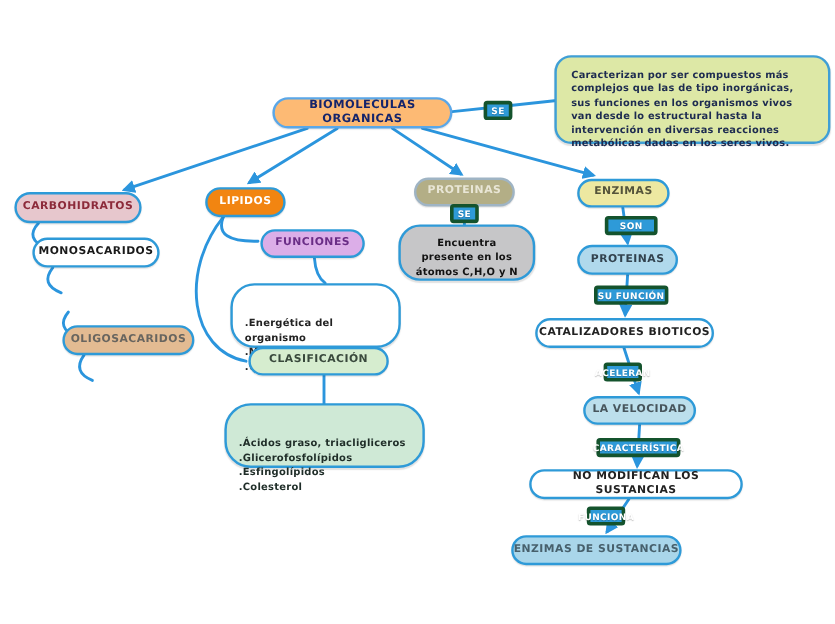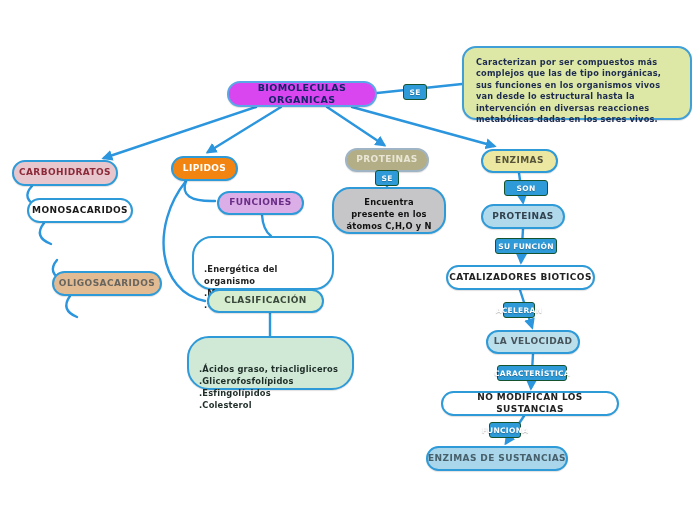--- a/index.html
+++ b/index.html
@@ -16,25 +16,25 @@
     box-shadow:0 1px 1px rgba(0,0,0,.12);
   }
   .detail{
     position:absolute;border:2px solid #2e9ad8;border-radius:16px;
     font-weight:bold;font-size:8.3px;line-height:1.45;letter-spacing:.2px;
     box-sizing:border-box;padding:25px 10px;white-space:pre-line;
     box-shadow:0 1px 1px rgba(0,0,0,.12);
   }
   .tag{
     position:absolute;display:flex;align-items:center;justify-content:center;
-    background:#2e9ad8;border:1px solid #14532d;border-radius:3px;
+    background:#2e9ad8;border:3px solid #14532d;border-radius:3px;
     color:#ffffff;font-weight:bold;font-size:7.5px;letter-spacing:.3px;
     box-sizing:border-box;text-shadow:0 1px 1px rgba(0,0,0,.25);
   }
-  .main{background:#d946ef;border-color:#5aa7e8;color:#15246b;font-size:9.5px;}
+  .main{background:#fdba74;border-color:#5aa7e8;color:#15246b;font-size:9.5px;}
   .desc{background:#dde8a6;border-color:#3f9fd6;color:#1d2b50;border-radius:14px;
         font-size:8.2px;line-height:1.4;padding:9px 12px;}
   .carb{background:#e7c7cd;color:#8c2a3a;}
   .mono{background:#ffffff;color:#1a1a1a;}
   .tan{background:#e3bb92;color:#68655f;}
   .lip{background:#f28511;color:#ffffff;}
   .func{background:#dcaee8;color:#6a2d86;}
   .whitebox{background:#ffffff;color:#222222;}
   .clasif{background:#d6edcf;color:#39493c;}
   .greenbox{background:#cfe9d6;color:#1f2d28;}

